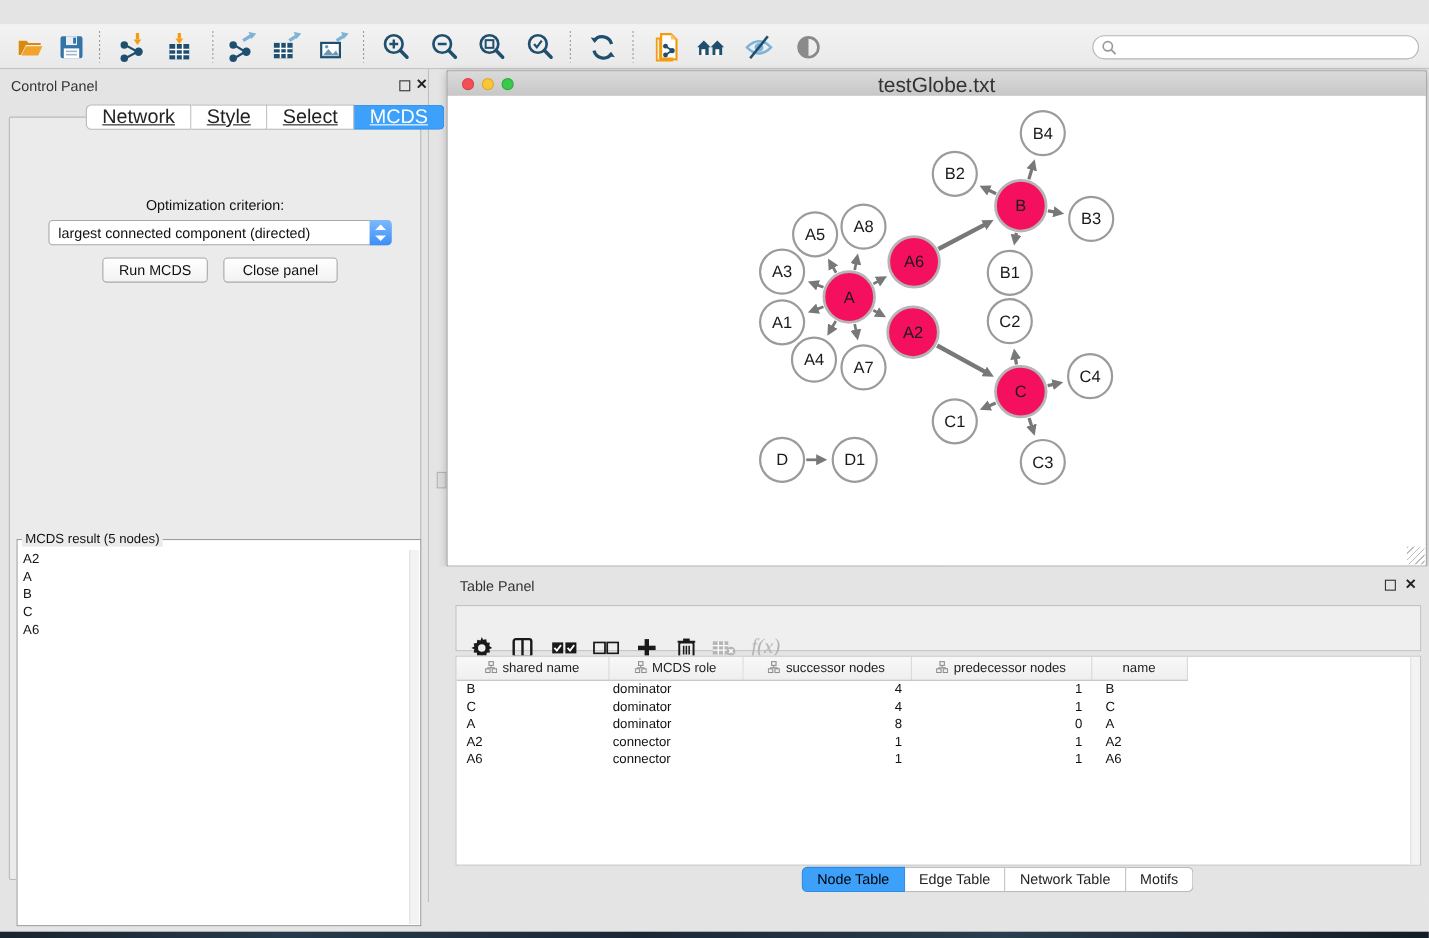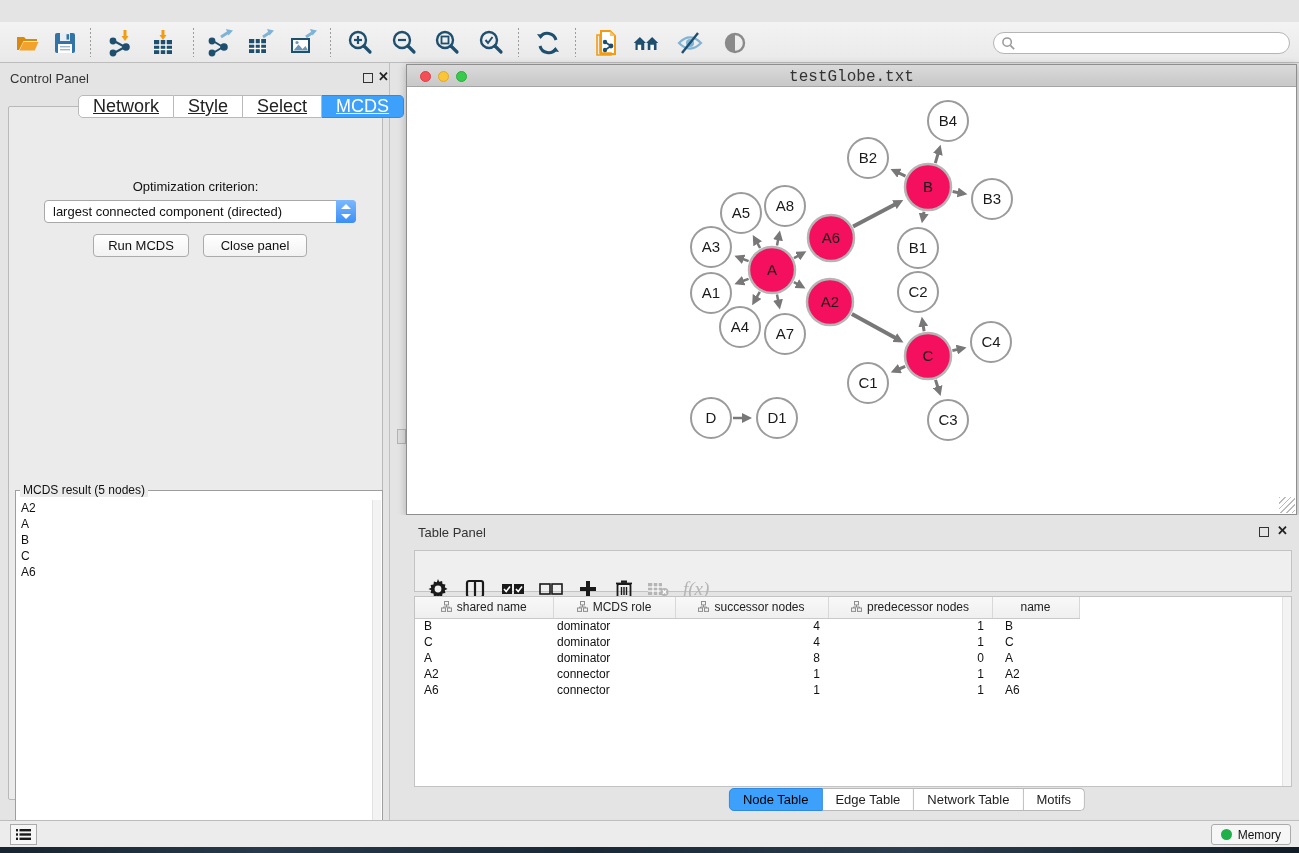--- a/index.html
+++ b/index.html
@@ -310,21 +310,21 @@
   <div class="abs" id="right-bg"></div>
 
   <div class="abs split-handle" style="left:397px;top:429px;width:9px;height:15px;"></div>
   <div class="abs split-handle" style="left:842px;top:513px;width:15px;height:7px;"></div>
 
   <div class="abs" id="net-window">
     <div id="net-titlebar">
       <span class="nlight" style="left:13px;background:#f25056;border:1px solid #dd3e44;"></span>
       <span class="nlight" style="left:31px;background:#fac536;border:1px solid #e0a928;"></span>
       <span class="nlight" style="left:49px;background:#39c94c;border:1px solid #2aad3c;"></span>
-      <div class="title-text" style="top:3px;font-size:16px;color:#333;font-family:Liberation Mono, monospace;">testGlobe.txt</div>
+      <div class="title-text" style="top:3px;font-size:19px;color:#333;">testGlobe.txt</div>
     </div>
     <div id="net-canvas">
       <svg width="889" height="427" viewBox="0 0 889 427">
         <defs>
           <marker id="arrowhead" markerUnits="userSpaceOnUse" markerWidth="12" markerHeight="10" refX="1" refY="5" orient="auto">
             <path d="M0,0 L10,5 L0,10 Z" fill="#787878"></path>
           </marker>
         </defs>
       <line x1="341.6" y1="191.8" x2="335.8" y2="194.0" stroke="#787878" stroke-width="2.5" marker-end="url(#arrowhead)"></line>
           <line x1="386.9" y1="195.1" x2="390.6" y2="197.1" stroke="#787878" stroke-width="2.5" marker-end="url(#arrowhead)"></line>
@@ -548,31 +548,15 @@
     </div>
 
     <div id="tp-tabs">
       <div class="tp-tab selected">Node Table</div>
       <div class="tp-tab">Edge Table</div>
       <div class="tp-tab">Network Table</div>
       <div class="tp-tab">Motifs</div>
     </div>
   </div>
 
-  <div class="abs" id="statusbar">
-    <div id="list-btn">
-      <svg width="15" height="13" viewBox="0 0 15 13">
-          <rect x="0" y="1" width="2" height="2.4" fill="#1a1a1a"></rect>
-          <rect x="3.5" y="1" width="11.5" height="2.4" fill="#1a1a1a"></rect>
-          <rect x="0" y="5.3" width="2" height="2.4" fill="#1a1a1a"></rect>
-          <rect x="3.5" y="5.3" width="11.5" height="2.4" fill="#1a1a1a"></rect>
-          <rect x="0" y="9.6" width="2" height="2.4" fill="#1a1a1a"></rect>
-          <rect x="3.5" y="9.6" width="11.5" height="2.4" fill="#1a1a1a"></rect>
-        </svg>
-    </div>
-    <div id="memory-btn">
-      <span id="memory-dot"></span>
-      <span>Memory</span>
-    </div>
-  </div>
   <div class="abs" id="deskstrip-bottom"></div>
 
 </div>
 
 </body></html>

